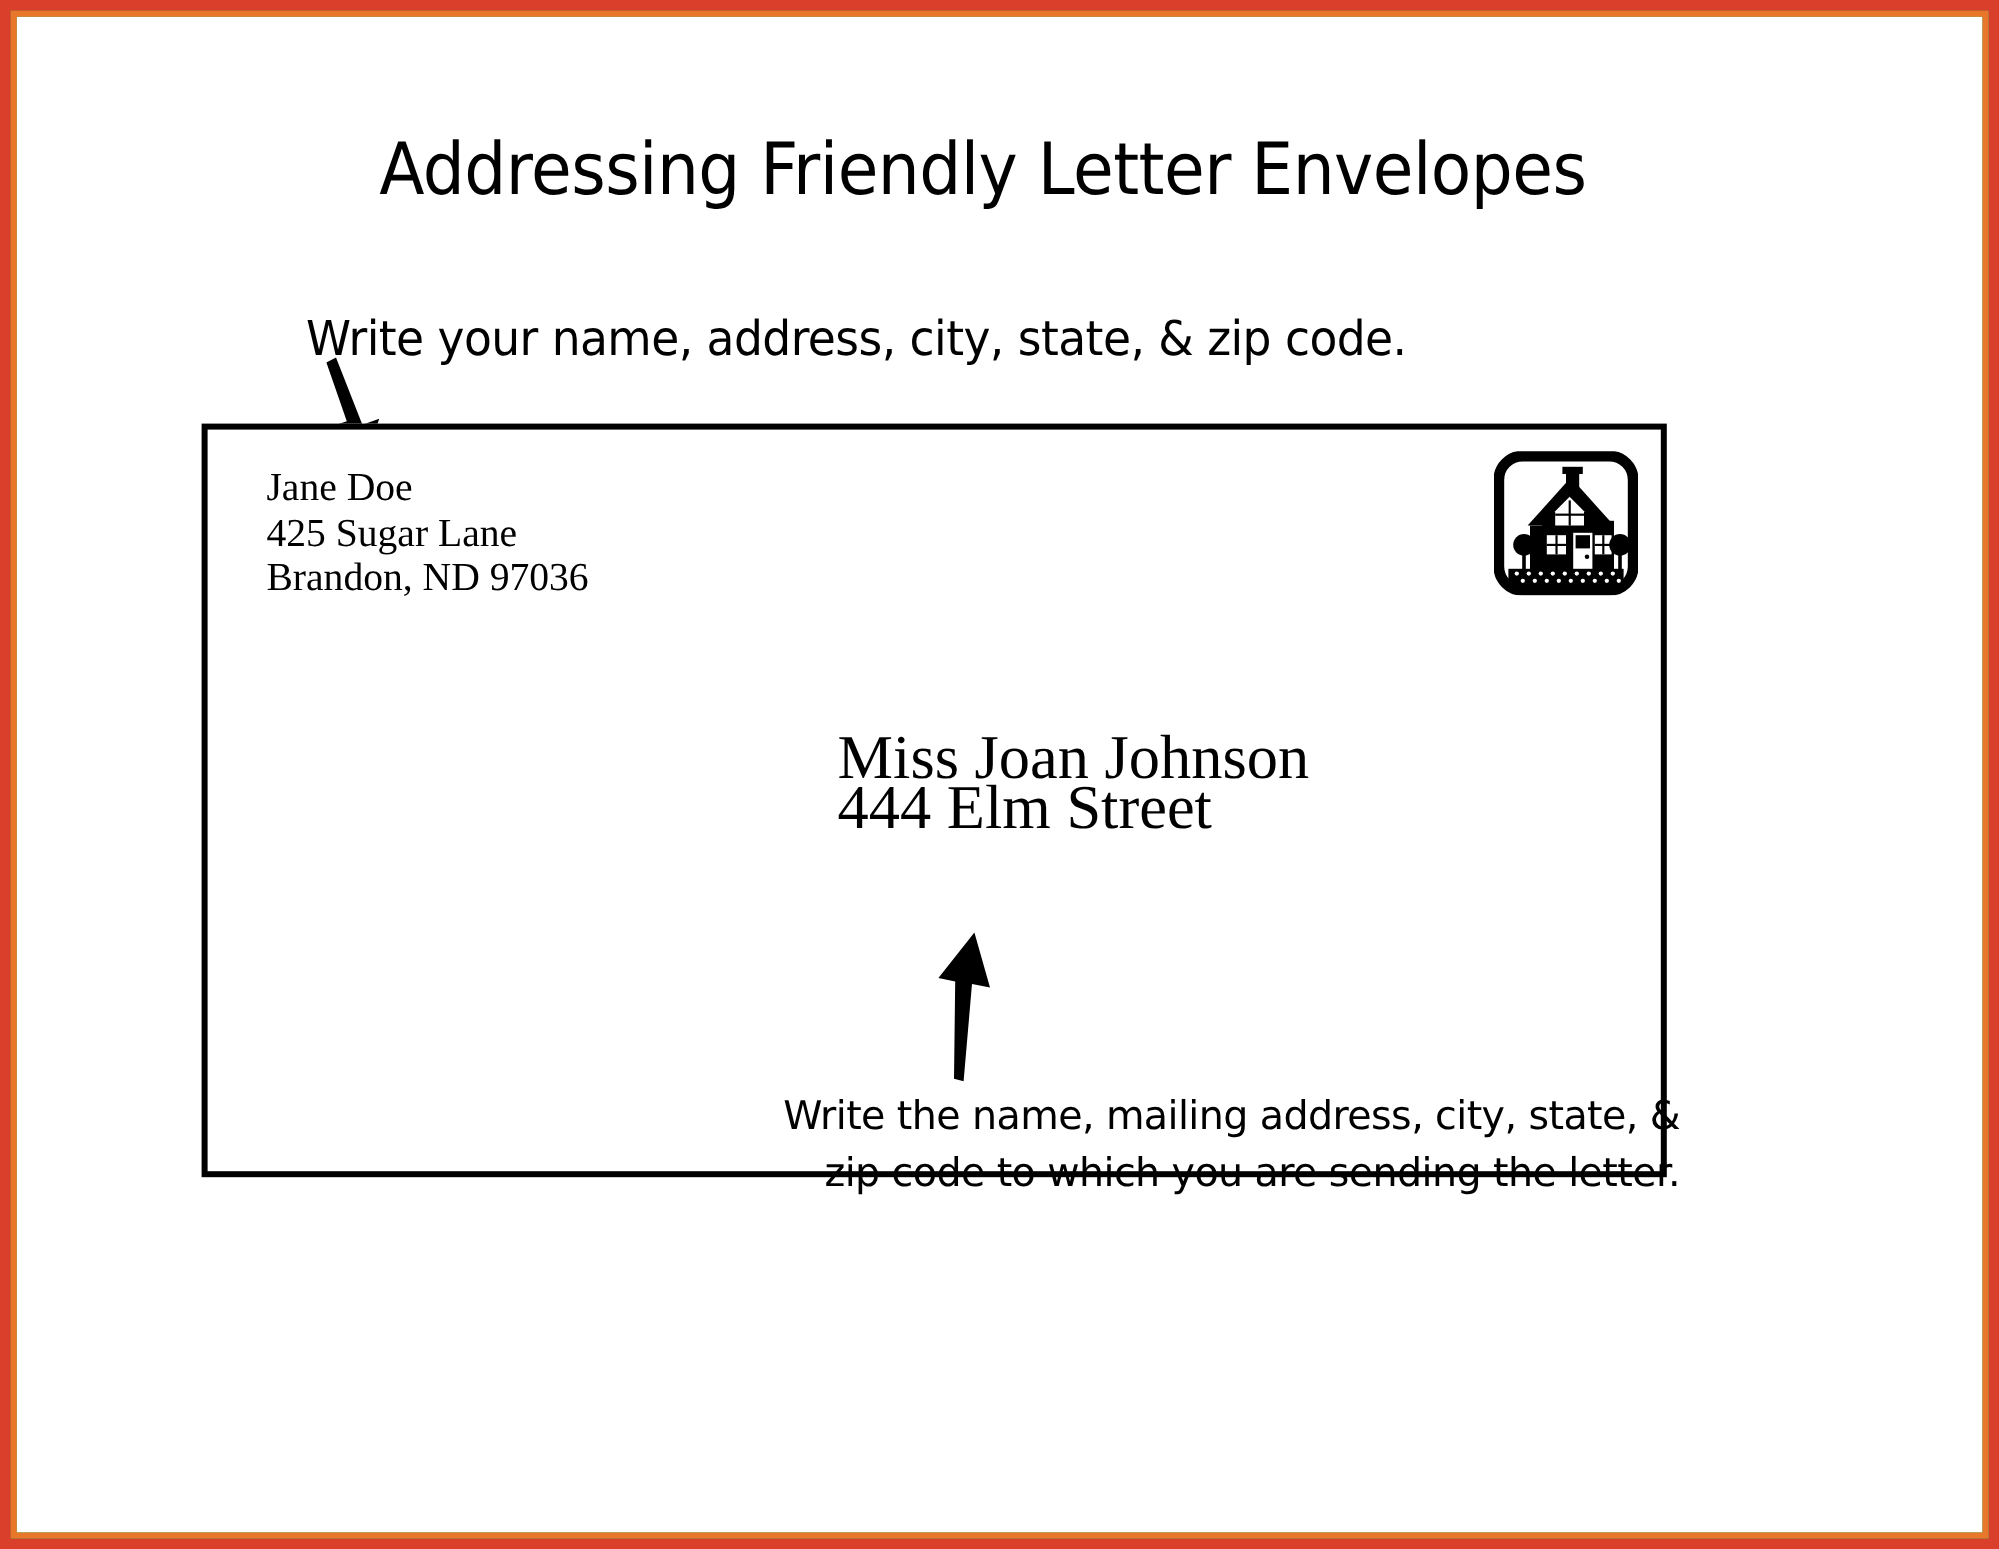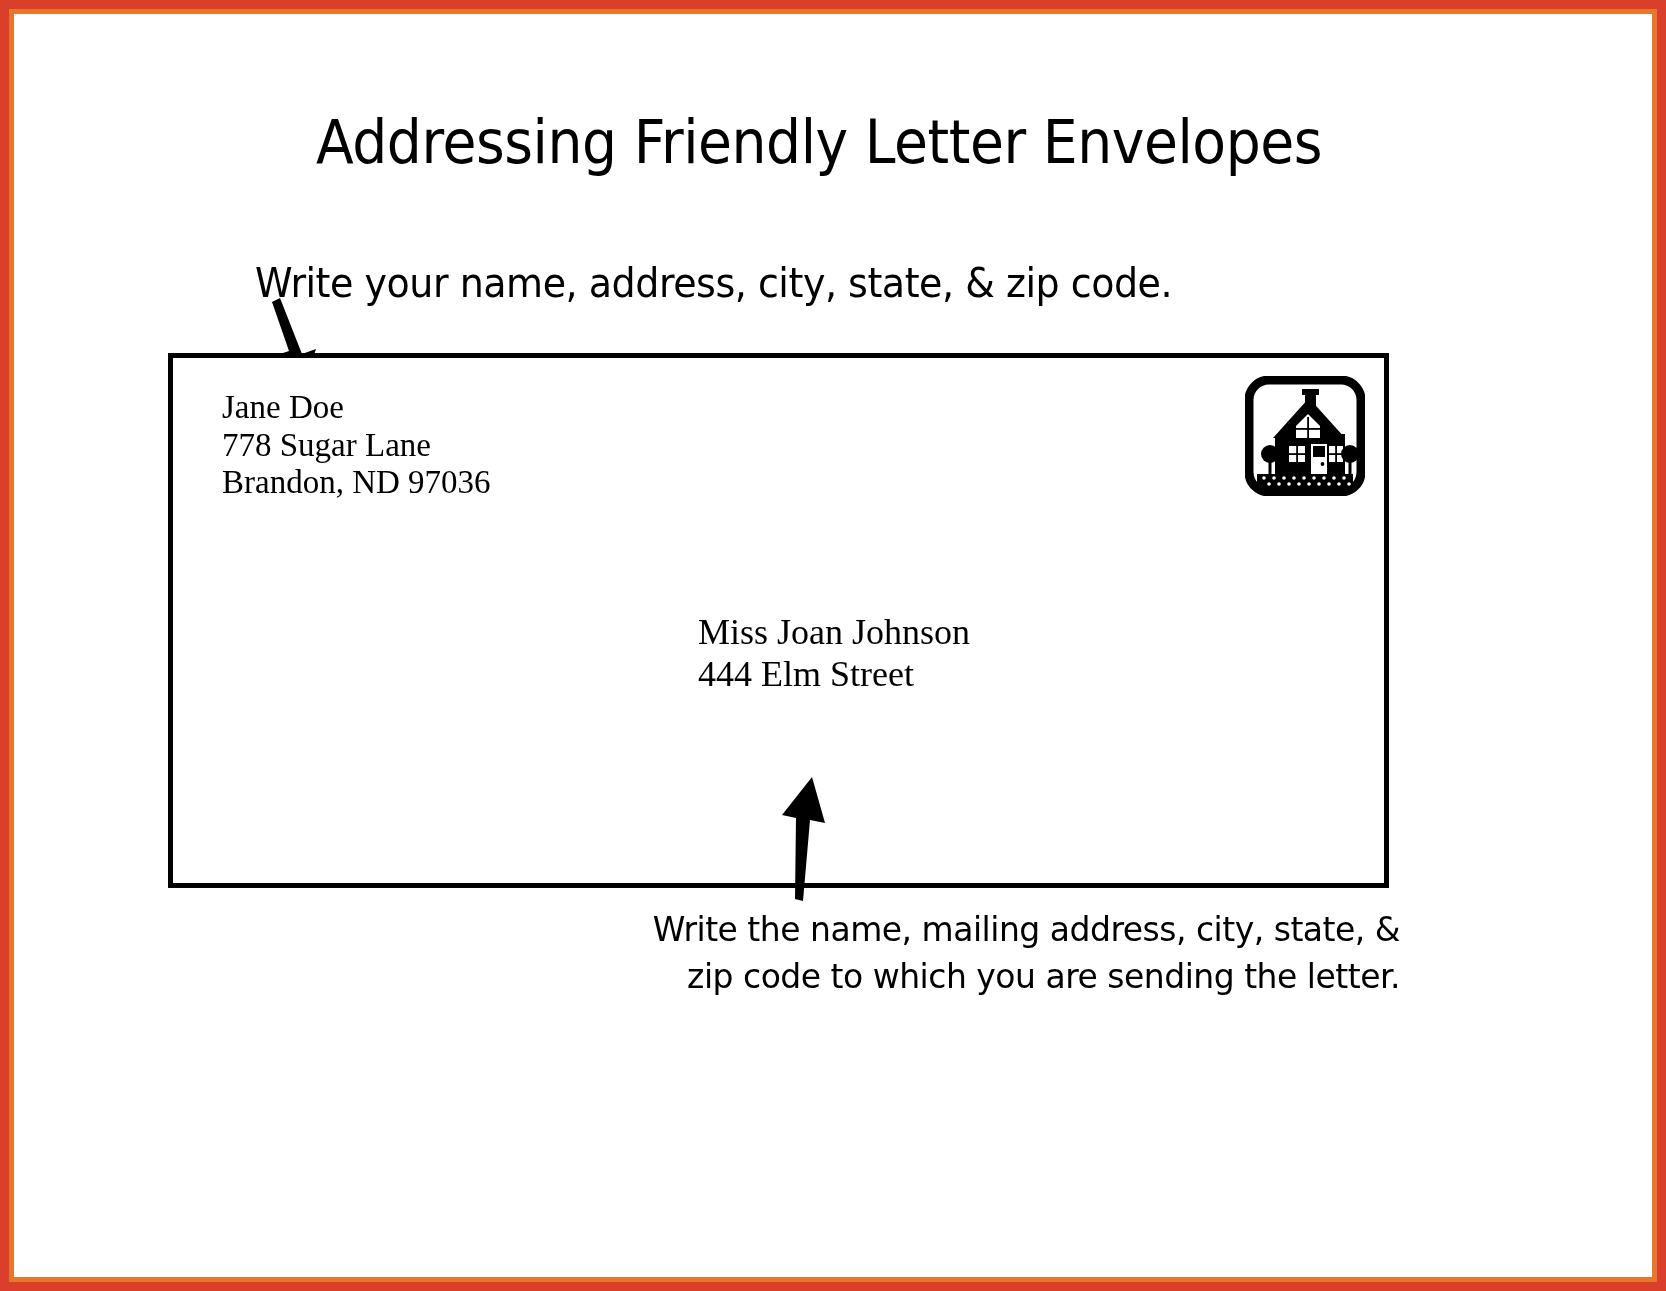--- a/index.html
+++ b/index.html
@@ -86,21 +86,21 @@
     display: block;
     white-space: nowrap;
   }
 
   
   #envelope {
     position: absolute;
     left: 168px;
     top: 353px;
     width: 1221px;
-    height: 535px;
+    height: 628px;
     border: 5px solid #000000;
     box-sizing: border-box;
     background: #ffffff;
   }
 
   
   .addr {
     position: absolute;
     font-family: "Liberation Serif", "DejaVu Serif", serif;
     color: #000000;
@@ -109,21 +109,21 @@
 
   #return-address {
     left: 49px;
     top: 31px;
     font-size: 33px;
     line-height: 37.5px;
   }
   #recipient-address {
     left: 525px;
     top: 253px;
-    font-size: 36px;
+    font-size: 52px;
     line-height: 42px;
   }
 
   
   .arrow-svg {
     position: absolute;
     overflow: visible;
   }
   #arrow-top { left: 262px; top: 296px; }
   #arrow-bottom { left: 770px; top: 775px; }
@@ -149,21 +149,21 @@
   <div id="instruction-top" class="hand">Write your name, address, city, state, &amp; zip code.</div>
 
   <svg id="arrow-top" class="arrow-svg" width="70" height="100" viewBox="0 0 70 100">
     <path d="M 8 2 L 30 58 L 44 53 L 30 96 L 2 60 L 17 55 L 0 6 Z" fill="#000000" stroke="none" transform="translate(10,0)"></path>
   </svg>
 
   <div id="envelope">
 
     <div id="return-address" class="addr">
       <span class="ln">Jane Doe</span>
-      <span class="ln">778 Sugar Lane</span>
+      <span class="ln">425 Sugar Lane</span>
       <span class="ln">Brandon, ND  97036</span>
     </div>
 
     <div id="recipient-address" class="addr">
       <span class="ln">Miss Joan Johnson</span>
       <span class="ln">444 Elm Street</span>
     </div>
 
     <svg id="stamp" viewBox="0 0 120 120">
 

